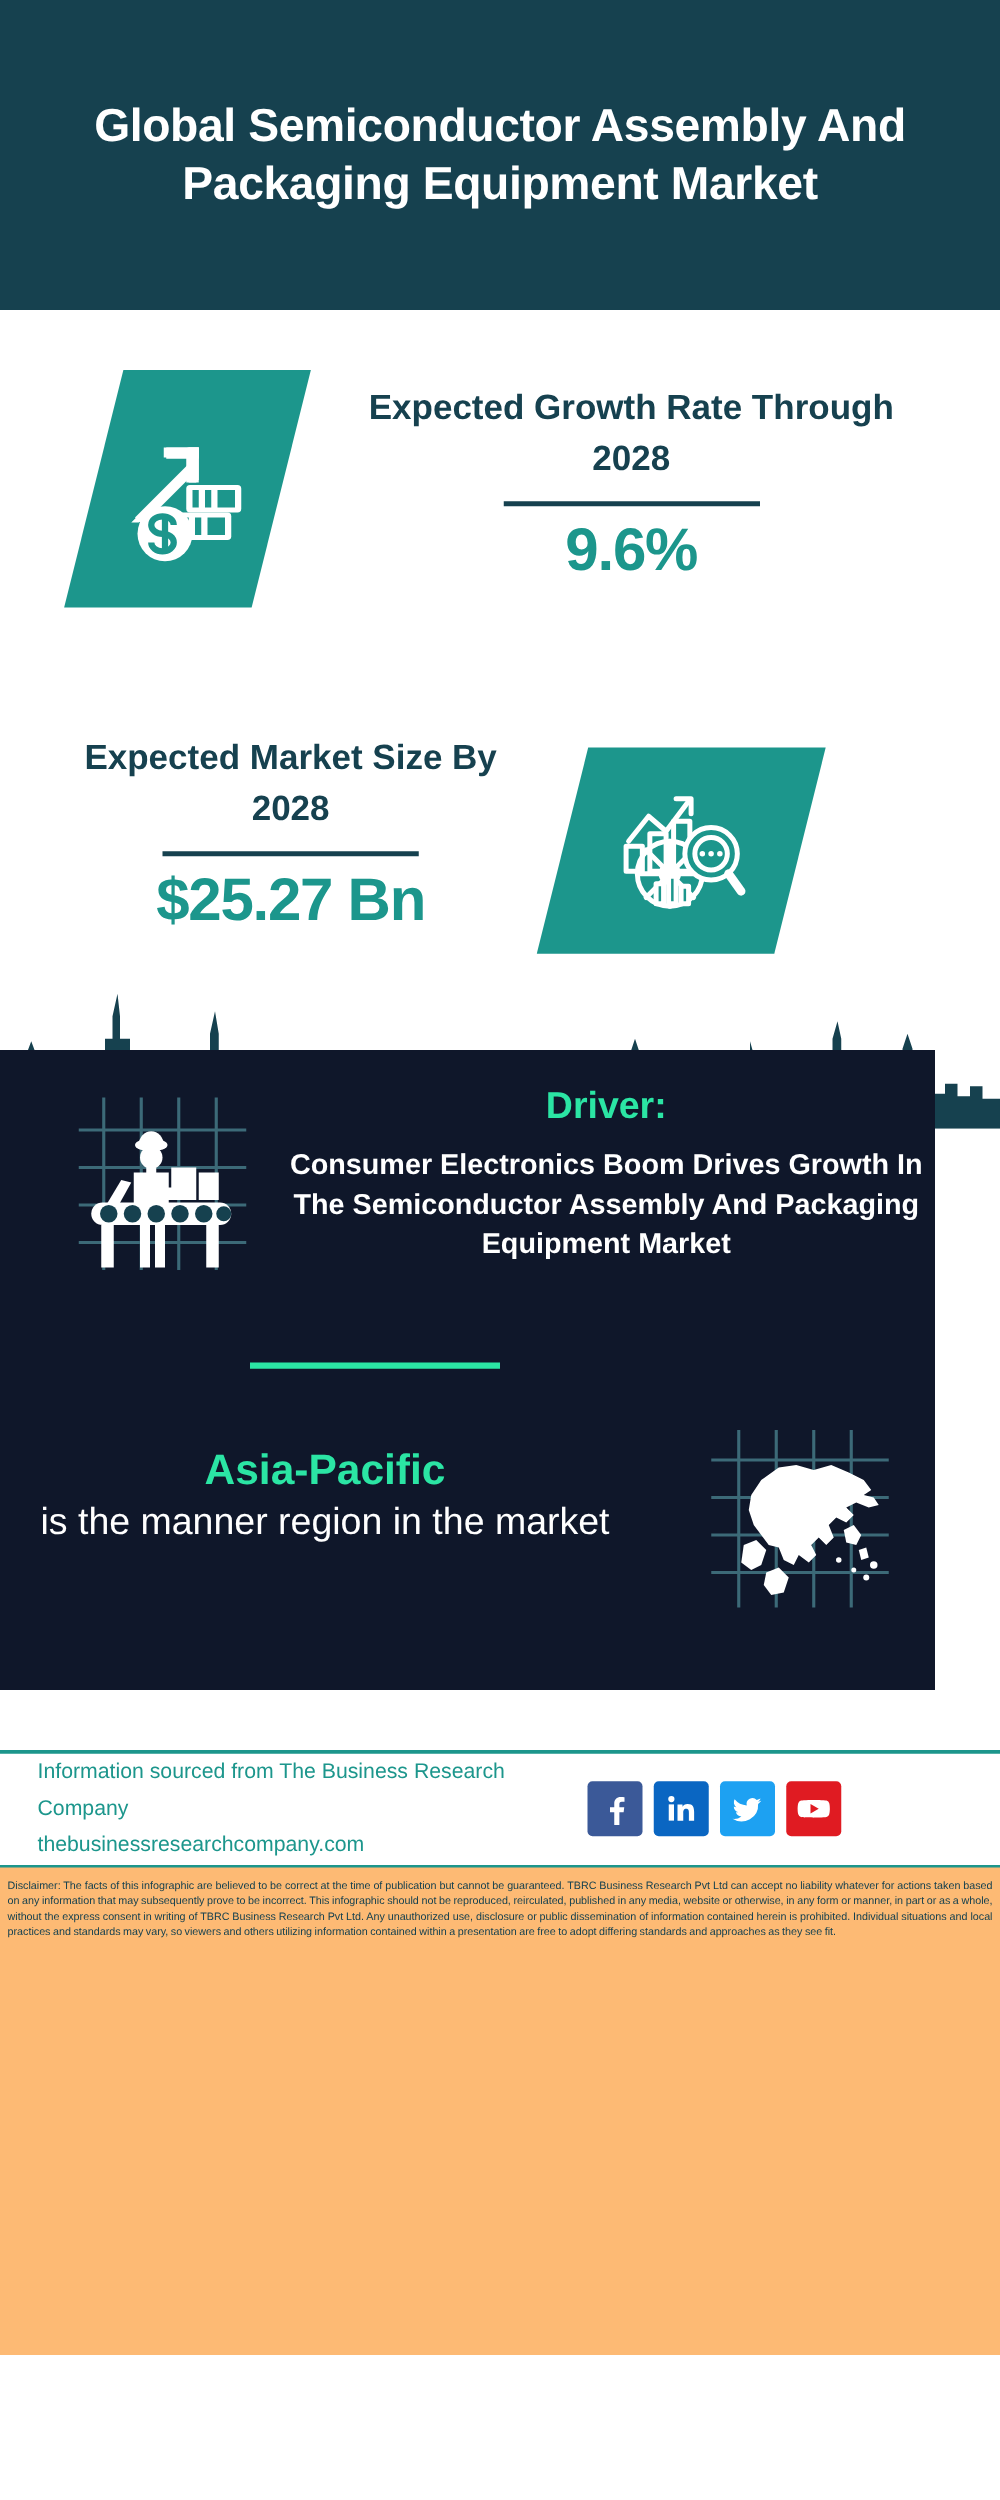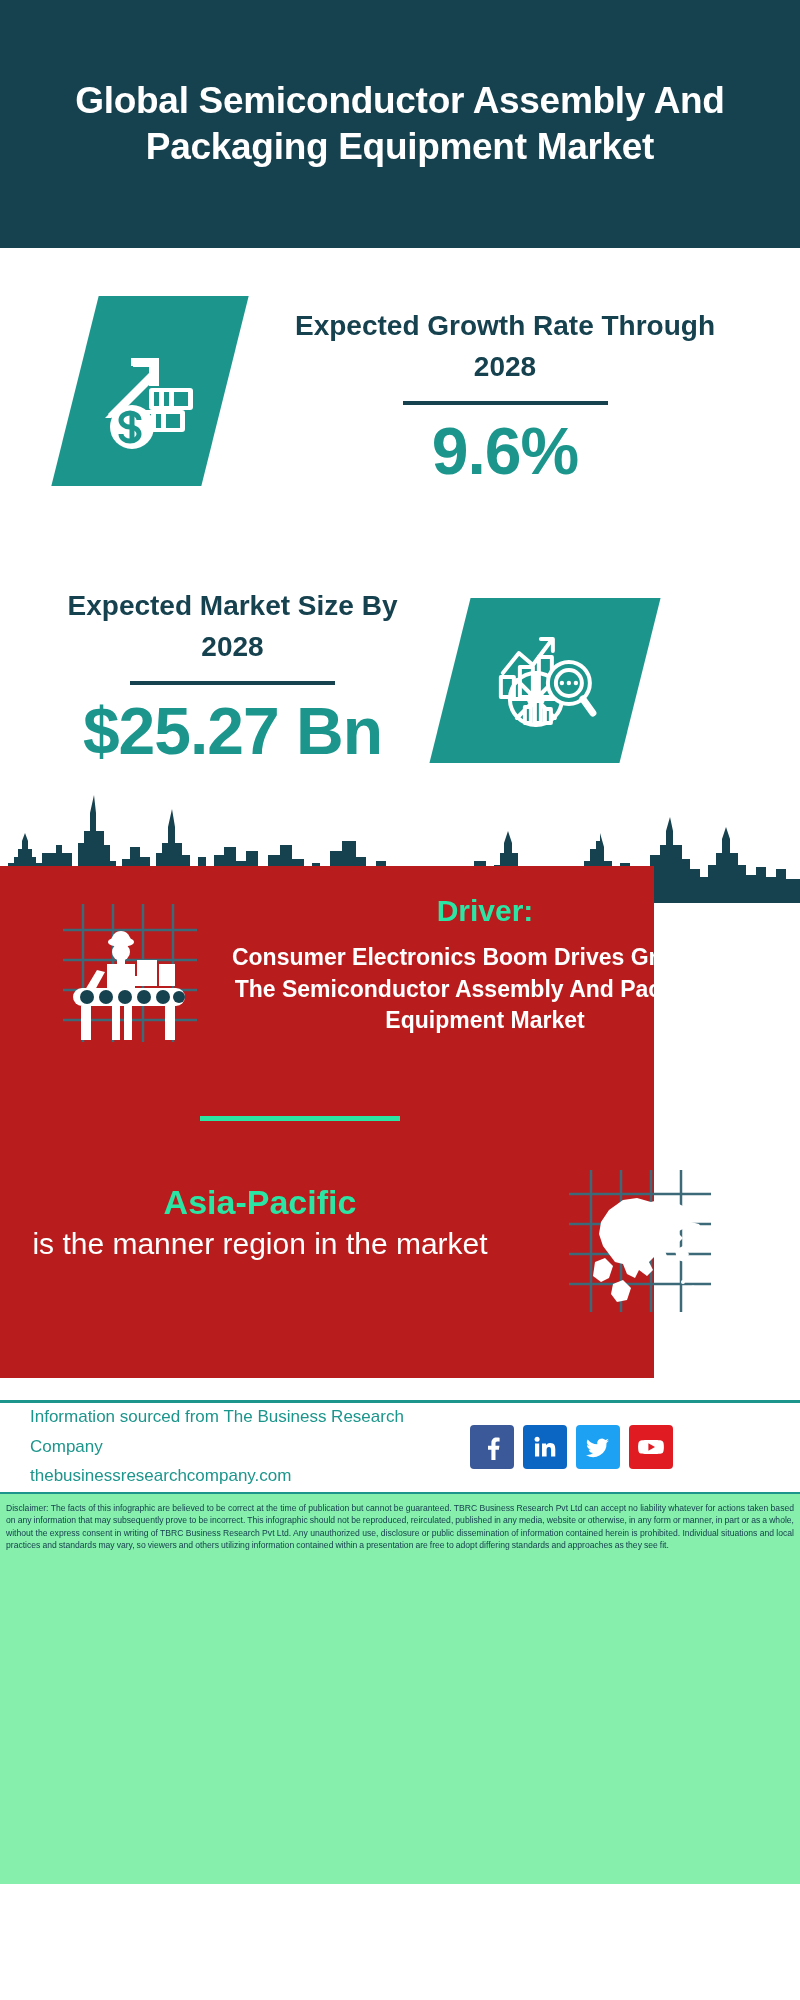--- a/index.html
+++ b/index.html
@@ -45,44 +45,44 @@
     font-size:28px;
     line-height:1.45;
   }
   .stat-rule {
     height:4px; background:#16414F;
     width:205px; margin:14px auto 10px auto;
   }
   .stat-value {
     color:#1C968C;
     font-weight:bold;
-    font-size:66px;
+    font-size:48px;
     line-height:1.1;
     letter-spacing:-1px;
   }
 
   
   .row1 { position:absolute; top:48px; left:0; width:800px; display:flex; align-items:flex-start; }
   .row1 .para-icon { width:150px; height:190px; margin-left:75px; }
   .row1 .stat-text { margin-left:45px; width:470px; padding-top:10px; }
 
   
   .row2 { position:absolute; top:330px; left:0; width:764px; display:flex; align-items:flex-start; }
   .row2 .stat-text { margin-left:35px; width:395px; padding-top:8px; }
   .row2 .para-icon { width:190px; height:165px; margin-left:20px; margin-top:20px; }
 
   
   .skyline { position:absolute; left:0; width:800px; height:120px; top:783px; }
   .skyline svg { display:block; width:800px; height:120px; }
 
   
   .dark-body {
-    position:absolute; top:866px; left:0;
-    width:654px; height:512px;
-    background:#b91c1c;
+    position:absolute; top:840px; left:0;
+    width:748px; height:512px;
+    background:#0f172a;
   }
 
   .driver-block { position:absolute; top:22px; left:0; width:800px; display:flex; }
   .driver-icon { width:190px; margin-left:35px; display:flex; align-items:center; justify-content:center; padding-top:10px;}
   .driver-text { width:520px; text-align:center; padding-top:6px;}
   .driver-title {
     color:#2BE5A4; font-weight:bold; font-size:30px; margin-bottom:14px;
   }
   .driver-body {
     color:#ffffff; font-weight:bold; font-size:23px; line-height:1.38;text-align:center;
@@ -112,21 +112,21 @@
   .sbtn { width:44px; height:44px; border-radius:4px; display:flex; align-items:center; justify-content:center; }
   .s-fb { background:#3B5998; }
   .s-li { background:#0A66C2; }
   .s-tw { background:#1DA1F2; }
   .s-yt { background:#E01B22; }
   .sbtn svg { display:block; }
 
   
   .disclaimer {
     position:absolute; top:1492px; left:0; width:800px; height:392px;
-    background:#86efac; padding:8px 6px 0 6px;
+    background:#fdba74; padding:8px 6px 0 6px;
     border-top:2px solid #1C968C;
   }
   .disclaimer p {
     color:#16414F; font-size:8.6px; line-height:1.45;
     text-align:justify; word-spacing:-0.4px;
   }
 </style>
 </head>
 <body>
 

